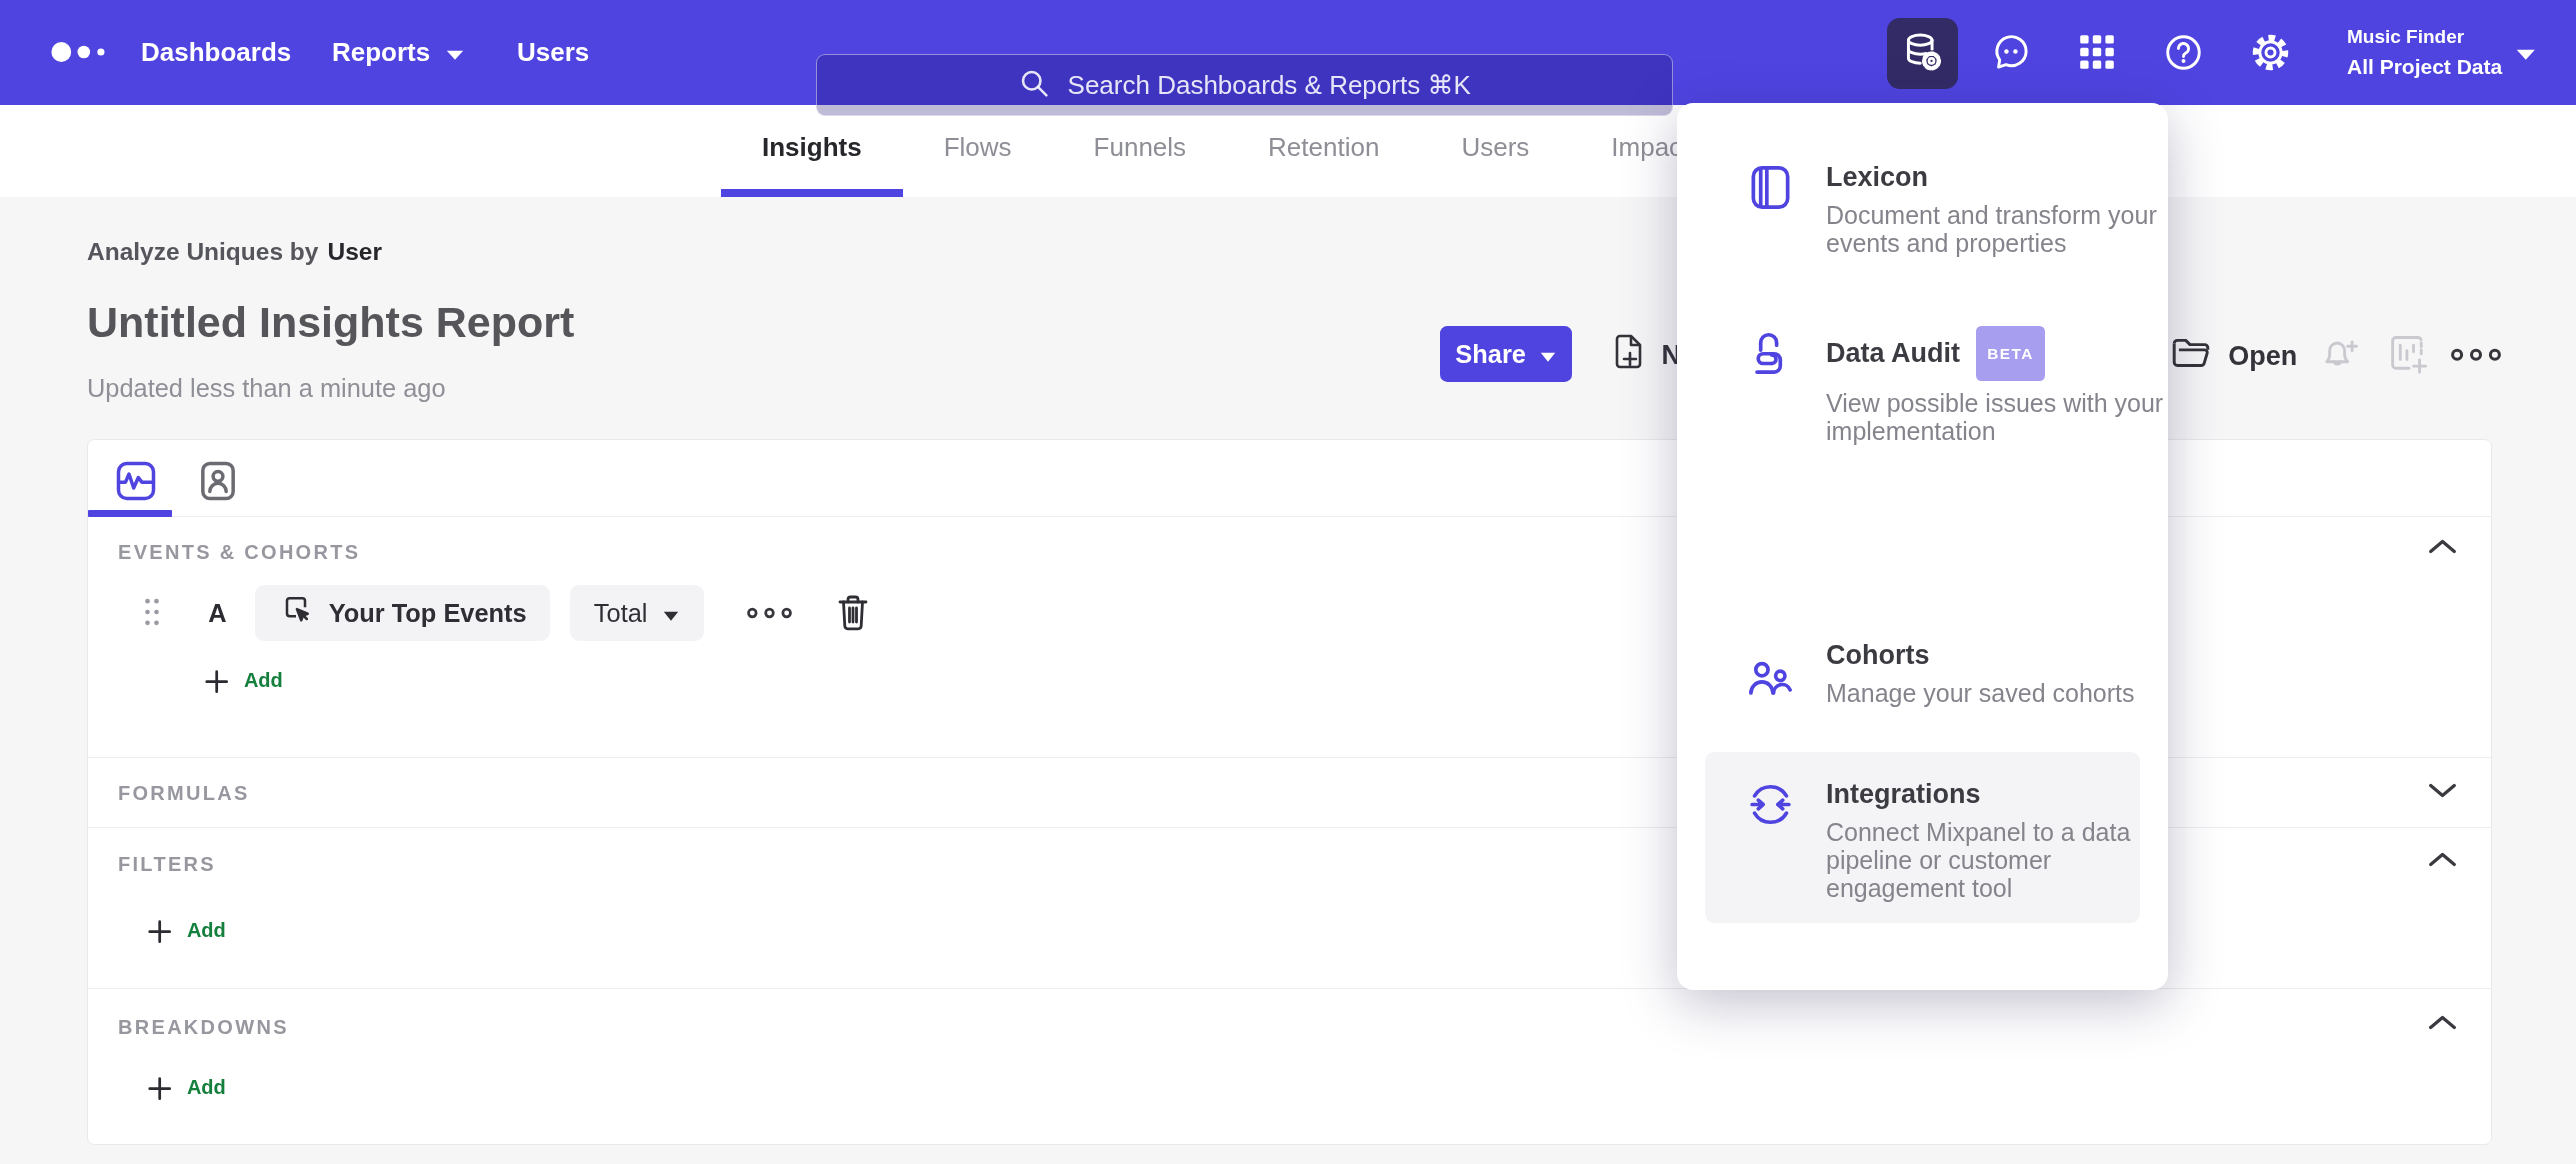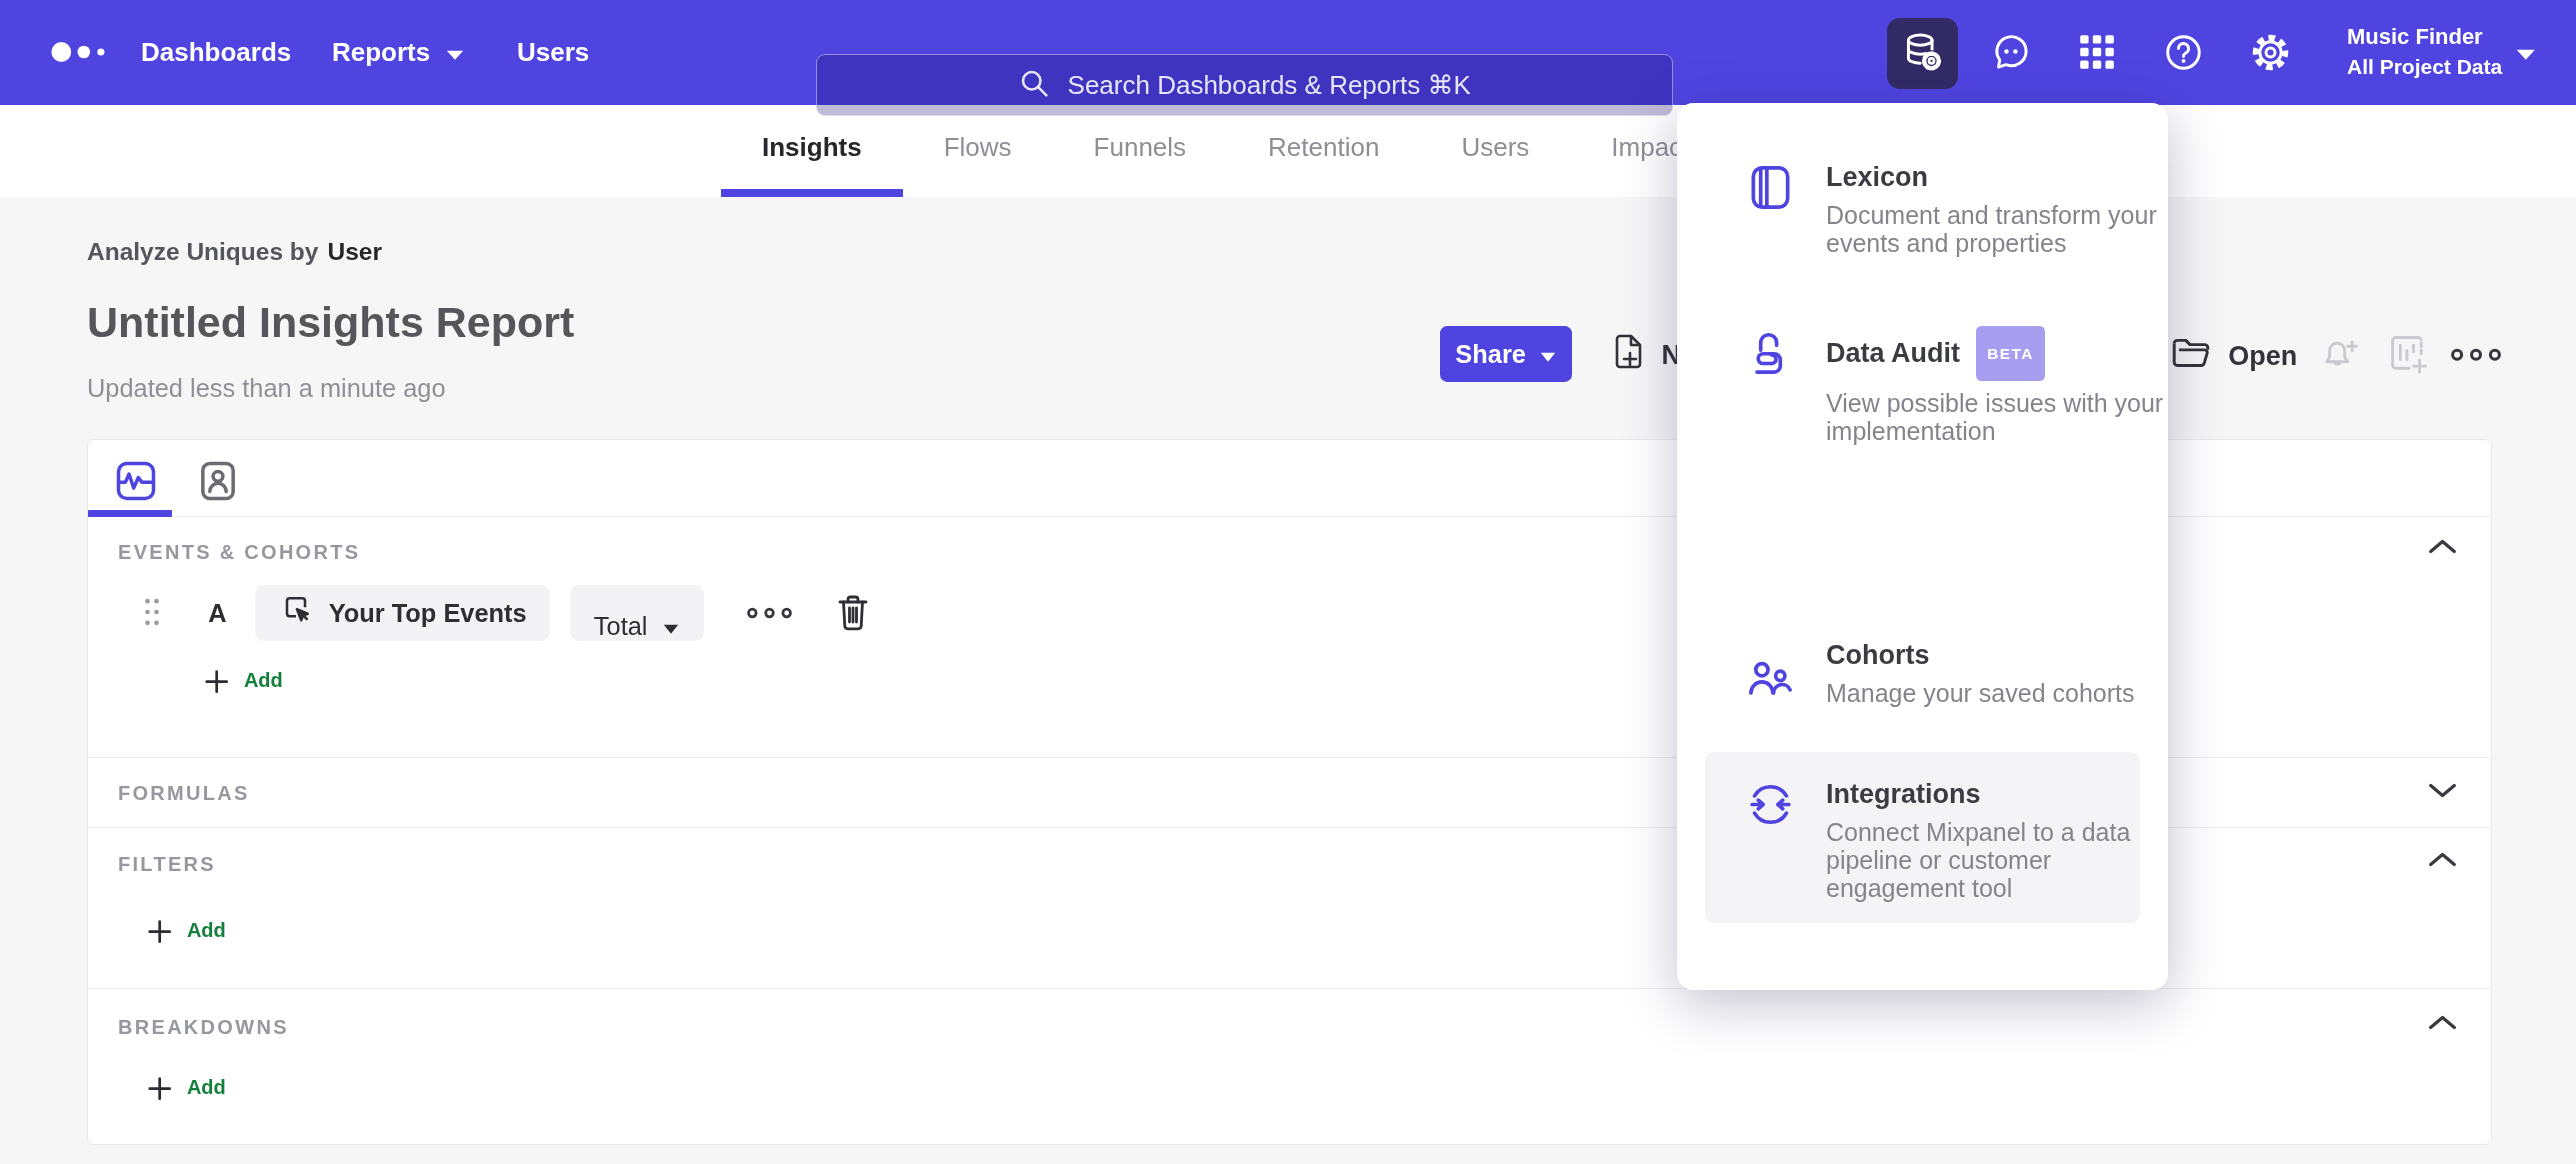--- a/index.html
+++ b/index.html
@@ -15,21 +15,21 @@
   .nav-dashboards { left:141px; } .nav-reports { left:332px; } .nav-users { left:517px; }
   .caret { display:inline-block; }
   .searchbar { position:absolute; left:816px; top:22px; width:857px; height:62px; border-radius:9px;
                background:rgba(20,10,110,0.28); border:1.8px solid rgba(255,255,255,0.45);
                display:flex; align-items:center; justify-content:center; gap:16.3px; cursor:text;margin-top:32px; }
   .searchbar .ph { color:rgba(255,255,255,0.88); font-size:26px; }
   .tb-iconbtn { position:absolute; top:18px; width:71px; height:71px; border-radius:12.7px;
                 display:flex; align-items:center; justify-content:center; cursor:pointer; }
   .tb-active { background:#322b66; }
   .project { position:absolute; left:2347px; top:20px; cursor:pointer; }
-  .project .pname { color:#fff; font-size:22px; font-weight:700; line-height:33px; }
+  .project .pname { color:#fff; font-size:19px; font-weight:700; line-height:33px; }
   .project .pscope { color:#fff; font-size:21px; font-weight:700; line-height:27px; }
   .project-caret { position:absolute; left:2514px; top:47px; cursor:pointer; }
 
   
   .tabbar { position:absolute; left:0; top:105px; width:2576px; height:92px; background:#fff; z-index:5; }
   .tabs { position:absolute; left:721px; top:0; height:92px; display:flex; }
   .tab { height:92px; padding:0 41px; display:flex; align-items:center; font-size:26px; color:#8e8e96;
          border-bottom:8.2px solid transparent; cursor:pointer; }
   .tab.active { color:#26262b; font-weight:700; border-bottom-color:#4f44e0; }
 
@@ -61,21 +61,21 @@
   .sec-breakdowns { height:156px; border-bottom:none; }
   .sec-label { position:absolute; left:30px; font-size:20px; font-weight:700; letter-spacing:2.3px; color:#97979f; }
   .sec-chevron { position:absolute; right:33px; cursor:pointer; }
   .event-row { position:absolute; left:54px; top:68px; height:56px; display:flex; align-items:center; }
   .drag { cursor:grab; margin-right:42px; }
   .letter { font-size:25.4px; font-weight:700; color:#2b2b31; width:27px; text-align:center; margin-right:23.6px; }
   .pill { height:56px; background:#f3f3f5; border:none; border-radius:9px; display:flex; align-items:center;
           gap:14.5px; font-size:25.4px; color:#2e2e34; padding:0 23.6px; cursor:pointer;
           font-family:"Liberation Sans", sans-serif; }
   .pill-event { margin-right:20px; font-weight:600; }
-  .pill-total { margin-right:42px;align-items:flex-end; }
+  .pill-total { margin-right:42px; }
   .row-icon { cursor:pointer; display:flex; align-items:center; }
   .row-more { margin-right:42px; }
   .add-btn { position:absolute; display:flex; align-items:flex-start; gap:14.5px; font-size:20px; font-weight:600;
              color:#15803d; cursor:pointer; }
   .add-events { left:116px; top:152px; }
   .add-filters { left:59px; top:91px; }
   .add-breakdowns { left:59px; top:87px; }
 
   
   .menu-panel { position:absolute; left:1677px; top:103px; width:491px; height:887px; background:#fff;

